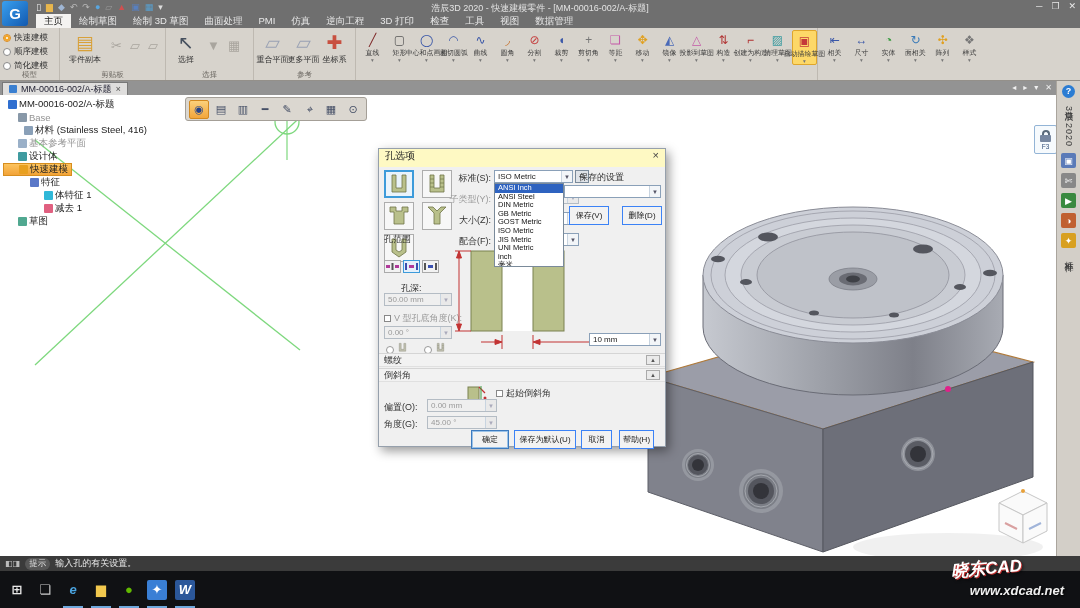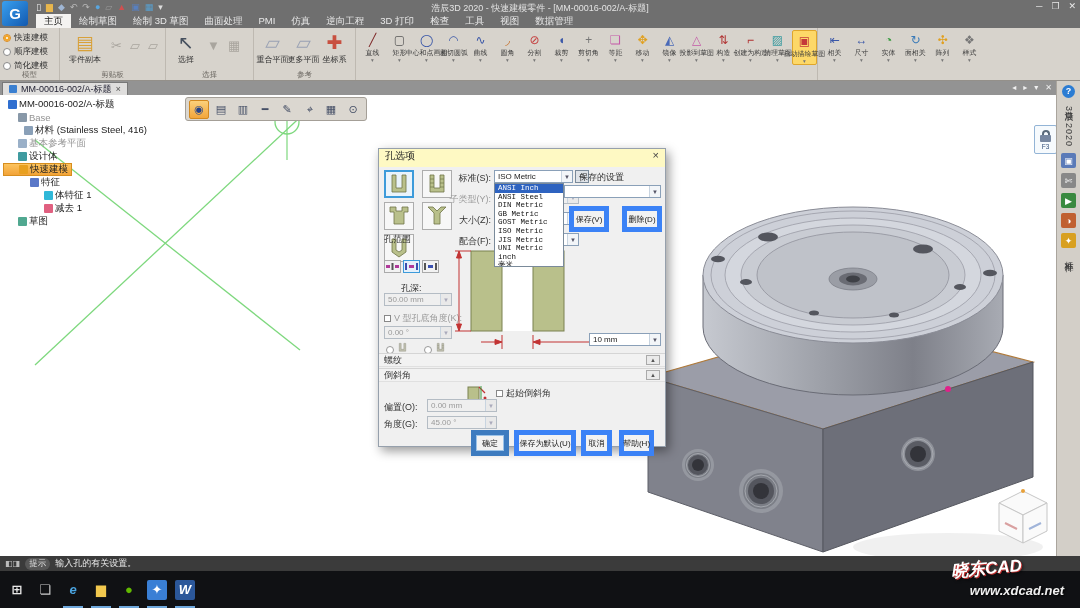--- a/index.html
+++ b/index.html
@@ -72,23 +72,23 @@
 .dl.gray{color:#9a9a9a}
 .dl.r{text-align:right}
 .combo{position:absolute;height:13px;background:#fff;border:1px solid #8aa0b8;display:flex;align-items:center;font-size:8px;color:#222;padding-left:3px;white-space:nowrap}
 .combo .arr{margin-left:auto;width:11px;height:100%;display:flex;align-items:center;justify-content:center;color:#556;font-size:6px;border-left:1px solid #c8d4e0;background:#f2f5f8;flex:none}
 .combo.dis{background:#efefef;border-color:#b4bcc4;color:#9a9a9a}
 .combo.dis .arr{color:#aab;background:#e9e9e9}
 .holebtn{position:absolute;width:30px;height:28px;background:#f7f7f7;border:1px solid #adadad;display:flex;align-items:center;justify-content:center}
 .holebtn.sel{border:2px solid #3d9bda;background:#eaf4fc}
 .listbtn{position:absolute;left:196px;top:21px;width:14px;height:13px;background:#dfe3e8;border:1px solid #7a8a9a;display:flex;align-items:center;justify-content:center;font-size:8px;color:#111}
 #ddlist{position:absolute;left:115px;top:34px;width:70px;height:84px;background:#fff;border:1px solid #7a8a9a;overflow:hidden;z-index:5}
-.dditem{height:8.6px;line-height:8.6px;padding:0 3px;white-space:nowrap;color:#111;font-size:7.5px;font-family:Liberation Mono, monospace}
+.dditem{height:8.6px;line-height:8.6px;padding:0 3px;white-space:nowrap;color:#111;font-size:7.5px;font-family:Liberation Sans, sans-serif}
 .dditem.sel{background:#2e63c0;color:#fff}
-.xbtn{position:absolute;height:26px;background:#f2f2f2;border:5px solid #3b82f6;font-size:8px;color:#222;display:flex;align-items:center;justify-content:center;white-space:nowrap}
+.xbtn{position:absolute;height:19px;background:#f2f2f2;border:1px solid #3b82f6;font-size:8px;color:#222;display:flex;align-items:center;justify-content:center;white-space:nowrap}
 .xbtn.def{border-color:#3d7bbf;box-shadow:inset 0 0 0 1px #9cc3e8}
 .sechdr{position:absolute;left:0;width:286px;height:14px;background:#f2f2f2;border-top:1px solid #d5d5d5;border-bottom:1px solid #e0e0e0;display:flex;align-items:center;padding:0 5px;font-size:9px;color:#333}
 .sechdr .tg{margin-left:auto;width:14px;height:10px;border:1px solid #aaa;background:#eaeaea;font-size:6px;line-height:8px;text-align:center;color:#555}
 .chk{width:7px;height:7px;border:1px solid #888;background:#fff;display:inline-block;flex:none}
 .rado{position:absolute;width:8px;height:8px;border:1px solid #999;border-radius:50%;background:#fff}
 .exbtn{position:absolute;width:17px;height:13px;background:#f2f2f2;border:1px solid #aaa;display:flex;align-items:center;justify-content:center}
 .exbtn.sel{border-color:#3d9bda;background:#e4f0fb}
 
 #status{position:absolute;left:0;top:556px;width:1080px;height:15px;background:#3b3b3b;display:flex;align-items:center;gap:5px;padding:0 5px}
 #status .mini{color:#bbb;font-size:8px}

